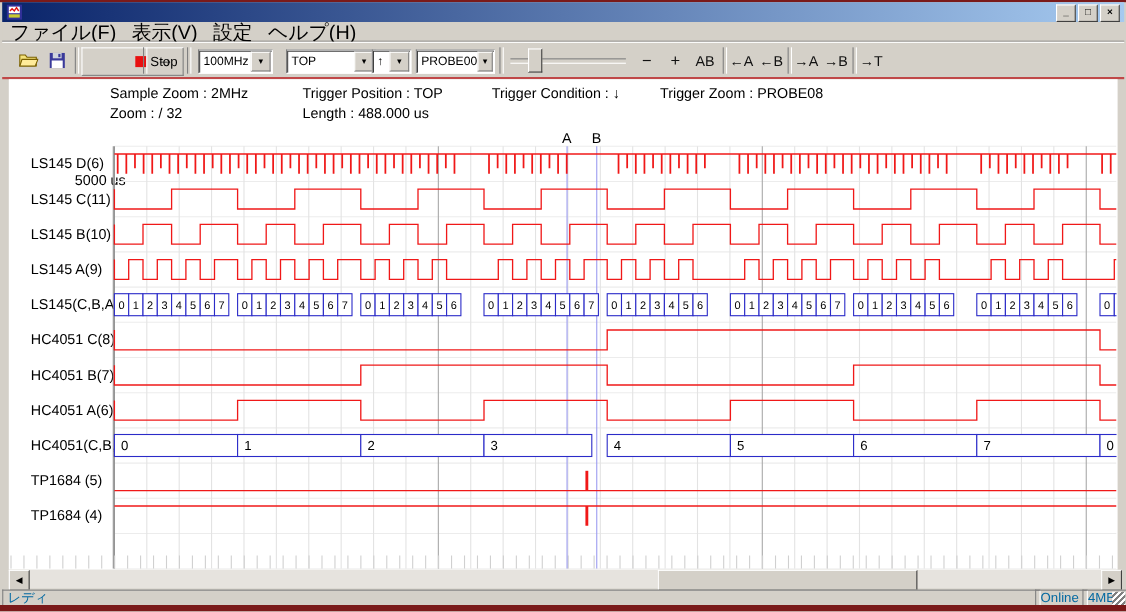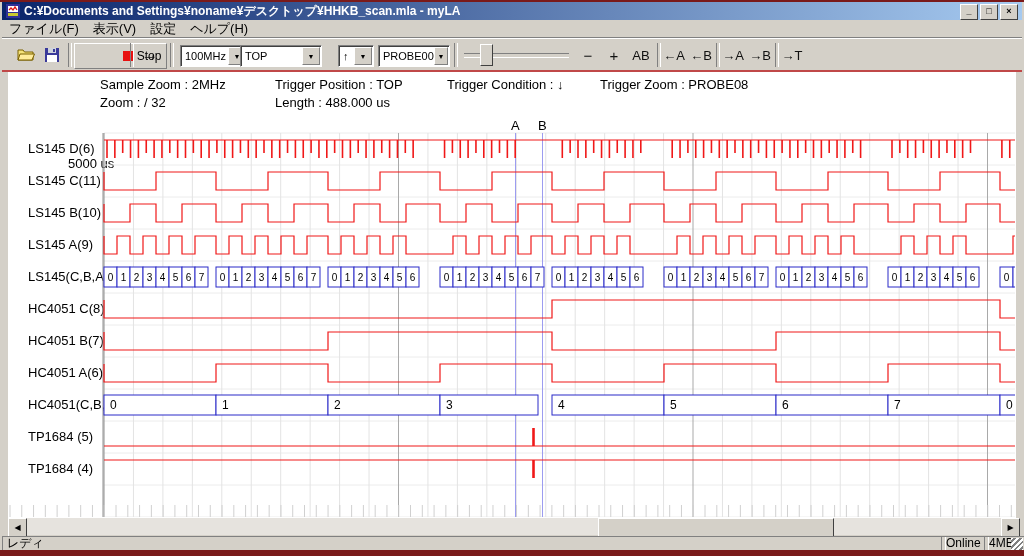--- a/index.html
+++ b/index.html
@@ -14,21 +14,21 @@
     background:linear-gradient(to right,#0a246a,#a6caf0);color:#fff;
     font-size:12px;font-weight:bold;display:flex;align-items:center;}
   #app-icon{width:14px;height:14px;margin:0 4px;flex:0 0 auto;}
   #title-text{white-space:nowrap;overflow:hidden;}
   #win-buttons{position:absolute;right:4px;top:2px;display:flex;gap:2px;}
   .win-btn{width:16px;height:14px;background:#d4d0c8;color:#000;font-size:9px;
     line-height:12px;text-align:center;border:1px solid;
     border-color:#fff #404040 #404040 #fff;}
   
   #menubar{left:2px;top:20px;width:1020px;height:17px;background:#d4d0c8;
-    font-size:13px;color:#000;display:flex;align-items:center;
+    font-size:18px;color:#000;display:flex;align-items:center;
     border-bottom:1px solid #808080;}
   .menu-item{padding:1px 7px;}
   
   #toolbar{left:2px;top:38px;width:1020px;height:32px;background:#d4d0c8;
     border-top:1px solid #fff;}
   .sep{position:absolute;top:4px;width:2px;height:24px;
     border-left:1px solid #808080;border-right:1px solid #fff;}
   .icon-btn{position:absolute;top:4px;width:24px;height:24px;display:flex;
     align-items:center;justify-content:center;}
   .raised{border:1px solid;border-color:#fff #808080 #808080 #fff;background:#d4d0c8;padding-left:43px;}
@@ -59,39 +59,38 @@
     font-size:13px;color:#000;white-space:nowrap;}
   
   #hscroll{left:8px;top:518px;width:1012px;height:17px;background:#e6e3de;}
   .scroll-arrow{position:absolute;top:0;width:17px;height:17px;background:#d4d0c8;
     border:1px solid;border-color:#fff #404040 #404040 #fff;font-size:8px;
     color:#000;display:flex;align-items:center;justify-content:center;}
   #hscroll-thumb{position:absolute;left:590px;top:0;width:234px;height:17px;
     background:#d4d0c8;border:1px solid;border-color:#fff #404040 #404040 #fff;}
   
   #statusbar{left:0;top:536px;width:1024px;height:14px;background:#d4d0c8;
-    font-size:12px;color:#000000;}
+    font-size:12px;color:#0369a1;}
   .status-pane{position:absolute;top:0;height:13px;line-height:13px;
     border:1px solid;border-color:#808080 #fff #fff #808080;padding:0 4px;}
   #grip{position:absolute;right:1px;top:2px;width:12px;height:12px;
     background:repeating-linear-gradient(135deg,#fff 0 2px,#808080 2px 4px);}
 </style>
 </head>
 <body>
 
 <div id="desktop-top" class="abs"></div>
 
 <div id="titlebar" class="abs">
   <svg id="app-icon" viewBox="0 0 14 14">
     <rect x="0" y="0" width="14" height="14" fill="#303098"></rect>
     <rect x="2" y="2" width="10" height="6" fill="#fff"></rect>
     <path d="M3 6 L5 4 L7 6 L9 3 L11 6" stroke="#e01010" fill="none" stroke-width="1.3"></path>
     <rect x="2" y="9" width="10" height="3" fill="#c8c830"></rect>
   </svg>
-  <span id="title-text">C:¥Documents and Settings¥noname¥デスクトップ¥HHKB_scan.mla - myLA</span>
   <div id="win-buttons">
     <div class="win-btn">_</div>
     <div class="win-btn">□</div>
     <div class="win-btn">×</div>
   </div>
 </div>
 
 <div id="menubar" class="abs">
   <span class="menu-item">ファイル(F)</span>
   <span class="menu-item">表示(V)</span>
@@ -120,21 +119,21 @@
     <span>Stop</span>
   </div>
   <div class="sep" style="left:128px;"></div>
   <div class="tbtn" style="left:134px;width:28px;font-size:16px;">→</div>
   <div class="sep" style="left:168px;"></div>
 
   <div class="combo" style="left:178px;width:66px;">
     <span class="combo-text">100MHz</span>
     <span class="combo-arrow">▼</span>
   </div>
-  <div class="combo" style="left:238px;width:80px;">
+  <div class="combo" style="left:258px;width:80px;">
     <span class="combo-text">TOP</span>
     <span class="combo-arrow">▼</span>
   </div>
   <div class="combo" style="left:336px;width:34px;">
     <span class="combo-text">↑</span>
     <span class="combo-arrow">▼</span>
   </div>
   <div class="combo" style="left:376px;width:70px;justify-content:flex-end;">
     <span class="combo-text">PROBE00</span>
     <span class="combo-arrow">▼</span>

